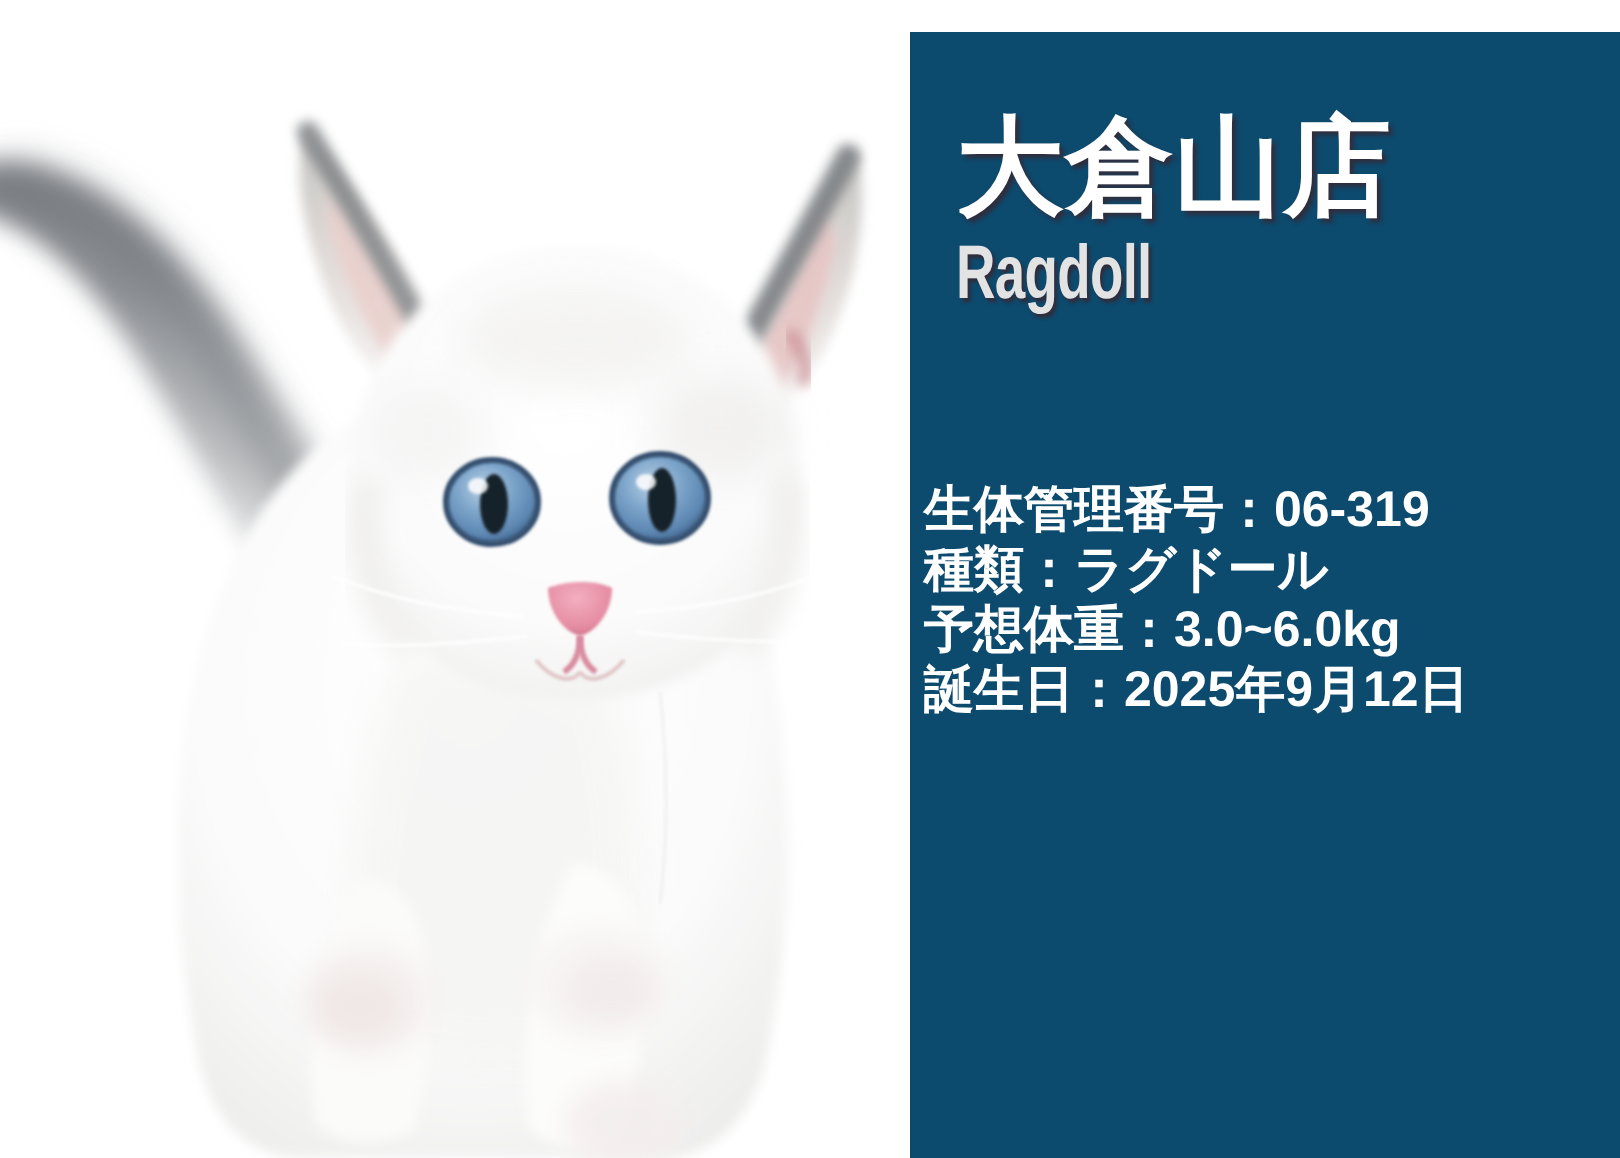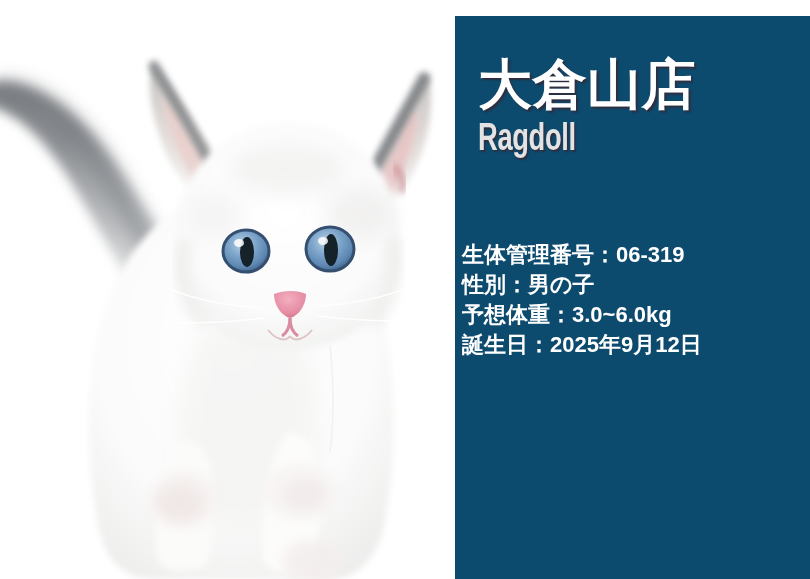--- a/index.html
+++ b/index.html
@@ -77,21 +77,21 @@
   #details-list {
     position: absolute;
     left: 7px;
     top: 224px;
     width: 348px;
     list-style: none;
     margin: 0;
     padding: 0;
   }
   #details-list li {
-    font-size: 22px;
+    font-size: 25px;
     font-weight: bold;
     color: #ffffff;
     line-height: 30px;
     white-space: nowrap;
     letter-spacing: 0px;
   }
 </style>
 </head>
 <body>
 
@@ -248,19 +248,19 @@
 
   <div id="info-panel">
 
     <div id="headline-block">
       <div id="store-title">大倉山店</div>
       <div id="breed-subtitle">Ragdoll</div>
     </div>
 
     <ul id="details-list">
       <li>生体管理番号：06-319</li>
-      <li>性別：男の子</li>
+      <li>種類：ラグドール</li>
       <li>予想体重：3.0~6.0kg</li>
       <li>誕生日：2025年9月12日</li>
     </ul>
 
   </div>
 </div>
 
 </body></html>

